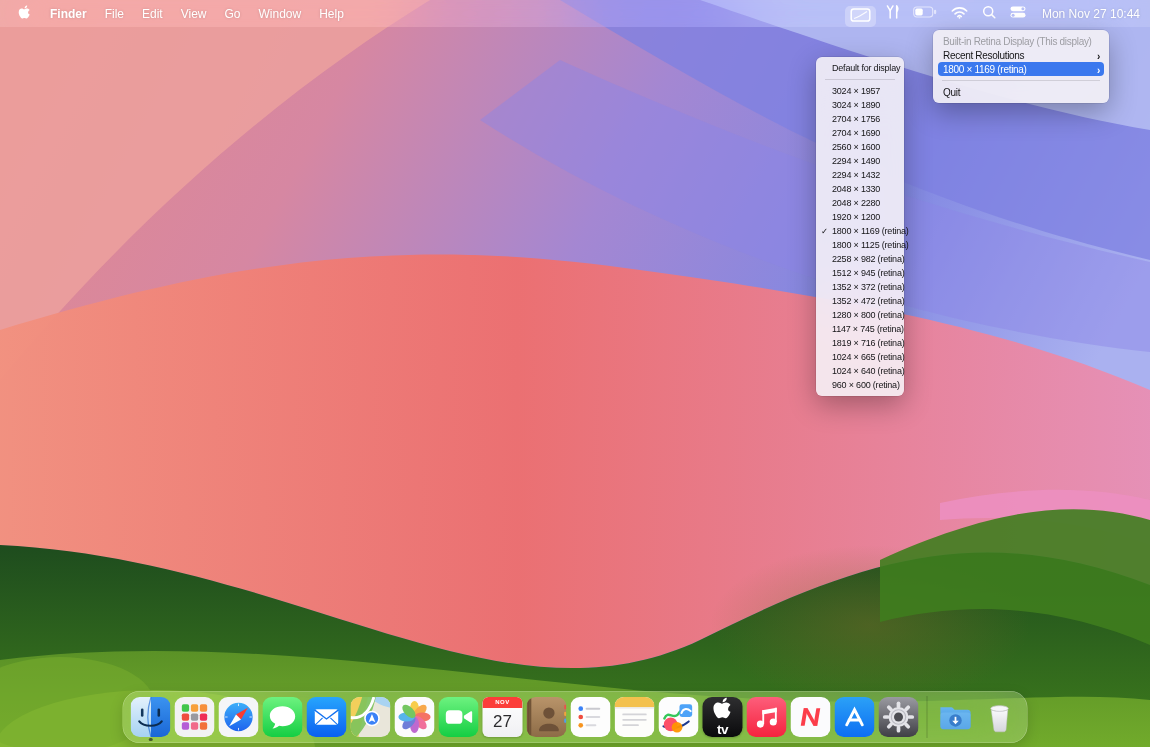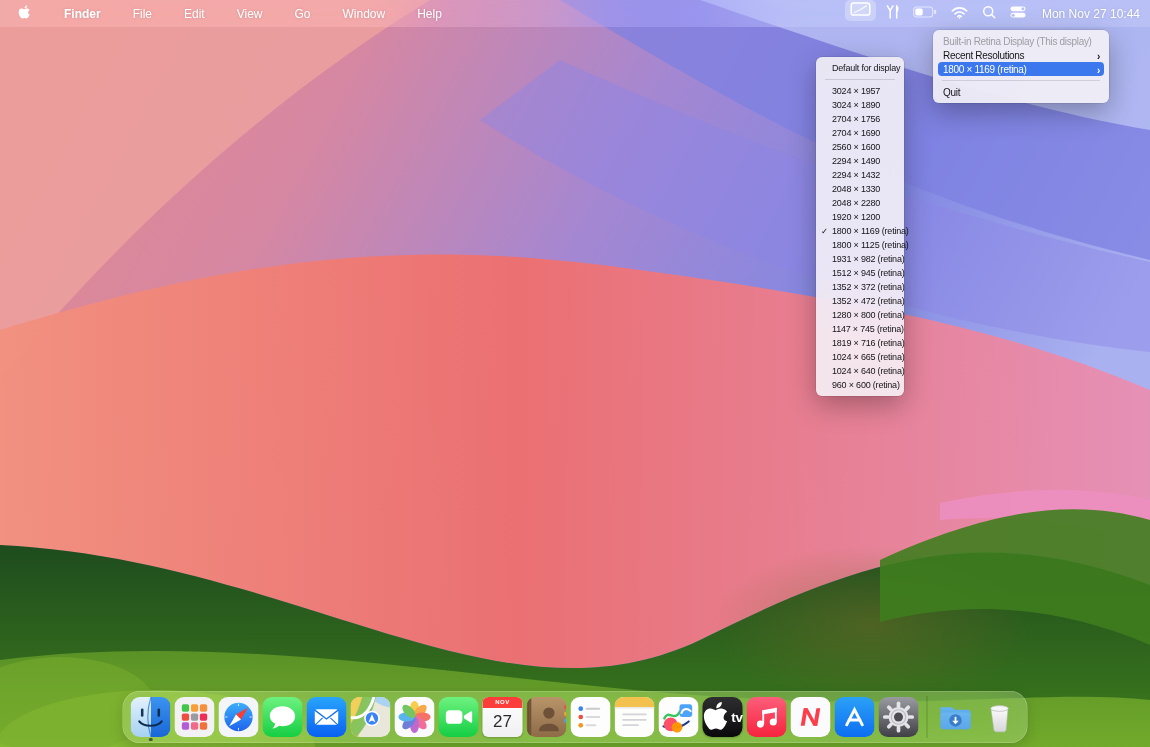--- a/index.html
+++ b/index.html
@@ -6,25 +6,25 @@
   html,body { width:1150px; height:747px; overflow:hidden; background:#000;
               font-family:"Liberation Sans", sans-serif; }
   #stage { position:relative; width:1150px; height:747px; overflow:hidden; }
   #wallpaper { position:absolute; inset:0; }
 
   
   .menubar { position:absolute; top:0; left:0; right:0; height:27px; z-index:40;
     display:flex; align-items:center; background:rgba(255,255,255,0.15);
     backdrop-filter: blur(26px) saturate(1.4); color:#fff; font-size:12px;
     text-shadow:0 0 3px rgba(0,0,0,0.18); }
-  .mb-left { display:flex; align-items:center; padding-left:12px;gap:14px; }
+  .mb-left { display:flex; align-items:center; padding-left:12px; }
   .mb-item { padding:0 9px; height:27px; display:flex; align-items:center; white-space:nowrap; }
   .mb-apple { padding:0 10px 0 6px; }
   .mb-app { font-weight:700; }
-  .mb-right { margin-left:auto; display:flex; align-items:flex-start; padding-right:8px; }
+  .mb-right { margin-left:auto; display:flex; align-items:flex-end; padding-right:8px; }
   .status-item { height:27px; display:flex; align-items:center; padding:0 7px; }
   .status-active { background:rgba(255,255,255,0.28); border-radius:5px; height:21px;
     margin:0 3px; padding:0 5px; }
   .clock { padding:0 2px 0 9px; letter-spacing:0; white-space:nowrap; }
 
   
   .menu-panel { position:absolute; z-index:50; background:rgba(244,241,245,0.90);
     backdrop-filter: blur(36px) saturate(1.6); border-radius:6px; padding:4px 0;
     box-shadow:0 0 0 0.5px rgba(0,0,0,0.15), 0 9px 28px rgba(0,0,0,0.30);
     color:#141416; }
@@ -55,21 +55,21 @@
   
   .cal { background:linear-gradient(#ffffff,#f0f0f3); border-radius:6px; overflow:hidden;
     box-shadow:0 1px 2px rgba(0,0,0,0.18); }
   .cal-strip { height:10.5px; background:#fc3d39; display:flex; align-items:center;
     justify-content:center; color:#fff; font-size:6px; font-weight:700; letter-spacing:0.5px; }
   .cal-day { text-align:center; font-size:17px; font-weight:300; color:#2b2b2e; line-height:27px; }
 
   
   .tvtile { background:linear-gradient(#2e2e30,#0a0a0c); border-radius:9.5px; display:flex;
     align-items:center; justify-content:center; gap:1.5px; color:#fff;
-    box-shadow:0 1px 2px rgba(0,0,0,0.18); }
+    box-shadow:0 1px 2px rgba(0,0,0,0.18);flex-direction:column; }
   .tvtile span { font-size:13.5px; font-weight:700; letter-spacing:-0.4px; }
 </style>
 </head>
 <body>
 
 <div id="stage">
 
   <svg id="wallpaper" viewBox="0 0 1150 747" preserveAspectRatio="none">
     <defs>
       <linearGradient id="wpBase" x1="0" y1="0" x2="1" y2="0.35">
@@ -223,21 +223,21 @@
     <div class="sub-item">2294 × 1490</div>
     <div class="sub-item">2294 × 1432</div>
     <div class="sub-item">2048 × 1330</div>
     <div class="sub-item">2048 × 2280</div>
     <div class="sub-item">1920 × 1200</div>
     <div class="sub-item">
       <span class="check">✓</span>
       <span>1800 × 1169 (retina)</span>
     </div>
     <div class="sub-item">1800 × 1125 (retina)</div>
-    <div class="sub-item">1931 × 982 (retina)</div>
+    <div class="sub-item">2258 × 982 (retina)</div>
     <div class="sub-item">1512 × 945 (retina)</div>
     <div class="sub-item">1352 × 372 (retina)</div>
     <div class="sub-item">1352 × 472 (retina)</div>
     <div class="sub-item">1280 × 800 (retina)</div>
     <div class="sub-item">1147 × 745 (retina)</div>
     <div class="sub-item">1819 × 716 (retina)</div>
     <div class="sub-item">1024 × 665 (retina)</div>
     <div class="sub-item">1024 × 640 (retina)</div>
     <div class="sub-item">960 × 600 (retina)</div>
   </div>

